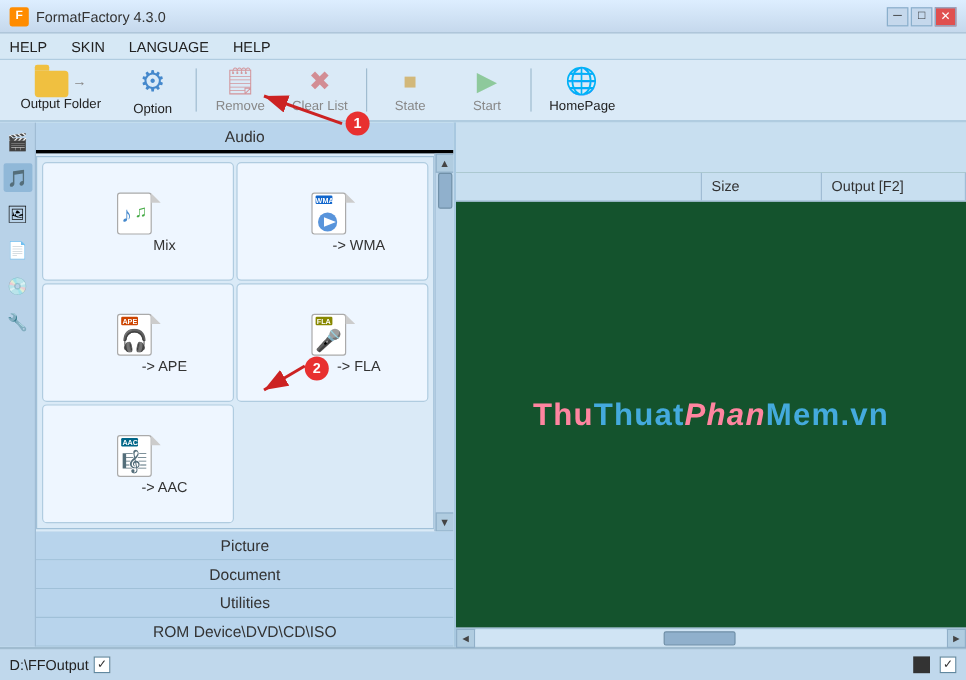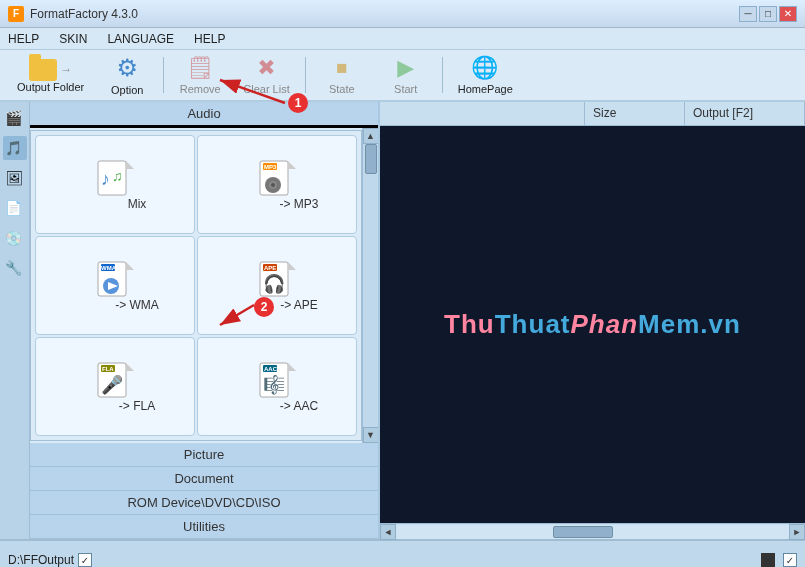--- a/index.html
+++ b/index.html
@@ -246,24 +246,25 @@
       border: 1px solid #7090a8;
       border-radius: 2px;
       position: absolute;
       top: 0;
       left: 1px;
     }
 
     
     .content-area {
       flex: 1;
-      background: #0f172a;
+      background: #14532d;
       position: relative;
       display: flex;
       flex-direction: column;
+      margin-top: 42px;
     }
 
     
     .table-header {
       display: flex;
       background: #c8dff0;
       border-bottom: 1px solid #a0bcd4;
       height: 24px;
     }
     .table-col {
@@ -335,21 +336,21 @@
       top: 1px;
       left: 40%;
     }
 
     
     .status-bar {
       height: 28px;
       background: #c0d8ec;
       border-top: 2px solid #a0bcd0;
       display: flex;
-      align-items: flex-end;
+      align-items: center;
       padding: 0 8px;
       gap: 8px;
     }
     .status-path {
       display: flex;
       align-items: center;
       gap: 4px;
       font-size: 12px;
       color: #222;
     }
@@ -523,35 +524,20 @@
                     <rect x="2" y="2" width="28" height="34" rx="2" fill="white" stroke="#aaa" stroke-width="1"></rect>
                     <polygon points="30,2 30,10 38,10" fill="#ccc"></polygon>
 
                     <text x="5" y="26" font-size="18" fill="#4488cc">♪</text>
                     <text x="16" y="22" font-size="14" fill="#44aa44">♫</text>
                   </svg>
                 </div>
                 <span class="audio-item-label">Mix</span>
               </div>
 
-              <div class="audio-item">
-                <div class="format-icon">
-                  <svg width="38" height="38" viewBox="0 0 38 38">
-                    <rect x="2" y="2" width="28" height="34" rx="2" fill="white" stroke="#aaa" stroke-width="1"></rect>
-                    <polygon points="30,2 30,10 38,10" fill="#ccc"></polygon>
-                    <rect x="5" y="4" width="14" height="7" rx="1" fill="#ff8c00"></rect>
-                    <text x="6" y="10" font-size="6" fill="white" font-weight="bold">MP3</text>
-
-                    <circle cx="15" cy="26" r="8" fill="#555" opacity="0.8"></circle>
-                    <circle cx="15" cy="26" r="4" fill="#888"></circle>
-                    <circle cx="15" cy="26" r="2" fill="#555"></circle>
-                  </svg>
-                </div>
-                <span class="audio-item-label">-&gt; MP3</span>
-              </div>
 
               <div class="audio-item">
                 <div class="format-icon">
                   <svg width="38" height="38" viewBox="0 0 38 38">
                     <rect x="2" y="2" width="28" height="34" rx="2" fill="white" stroke="#aaa" stroke-width="1"></rect>
                     <polygon points="30,2 30,10 38,10" fill="#ccc"></polygon>
                     <rect x="5" y="4" width="14" height="7" rx="1" fill="#1166cc"></rect>
                     <text x="5" y="10" font-size="6" fill="white" font-weight="bold">WMA</text>
 
                     <circle cx="15" cy="26" r="8" fill="#1166cc" opacity="0.7"></circle>
@@ -610,23 +596,23 @@
               <div class="scroll-thumb"></div>
             </div>
             <div class="scroll-arrow">▼</div>
           </div>
         </div>
 
         <div class="sidebar-section">Picture</div>
 
         <div class="sidebar-section">Document</div>
 
+        <div class="sidebar-section">Utilities</div>
+
         <div class="sidebar-section">ROM Device\DVD\CD\ISO</div>
-
-        <div class="sidebar-section">Utilities</div>
       </div>
     </div>
   </div>
 
   <div class="content-area">
 
     <div class="table-header">
       <div class="table-col table-col-name"></div>
       <div class="table-col table-col-size">Size</div>
       <div class="table-col table-col-output">Output [F2]</div>

